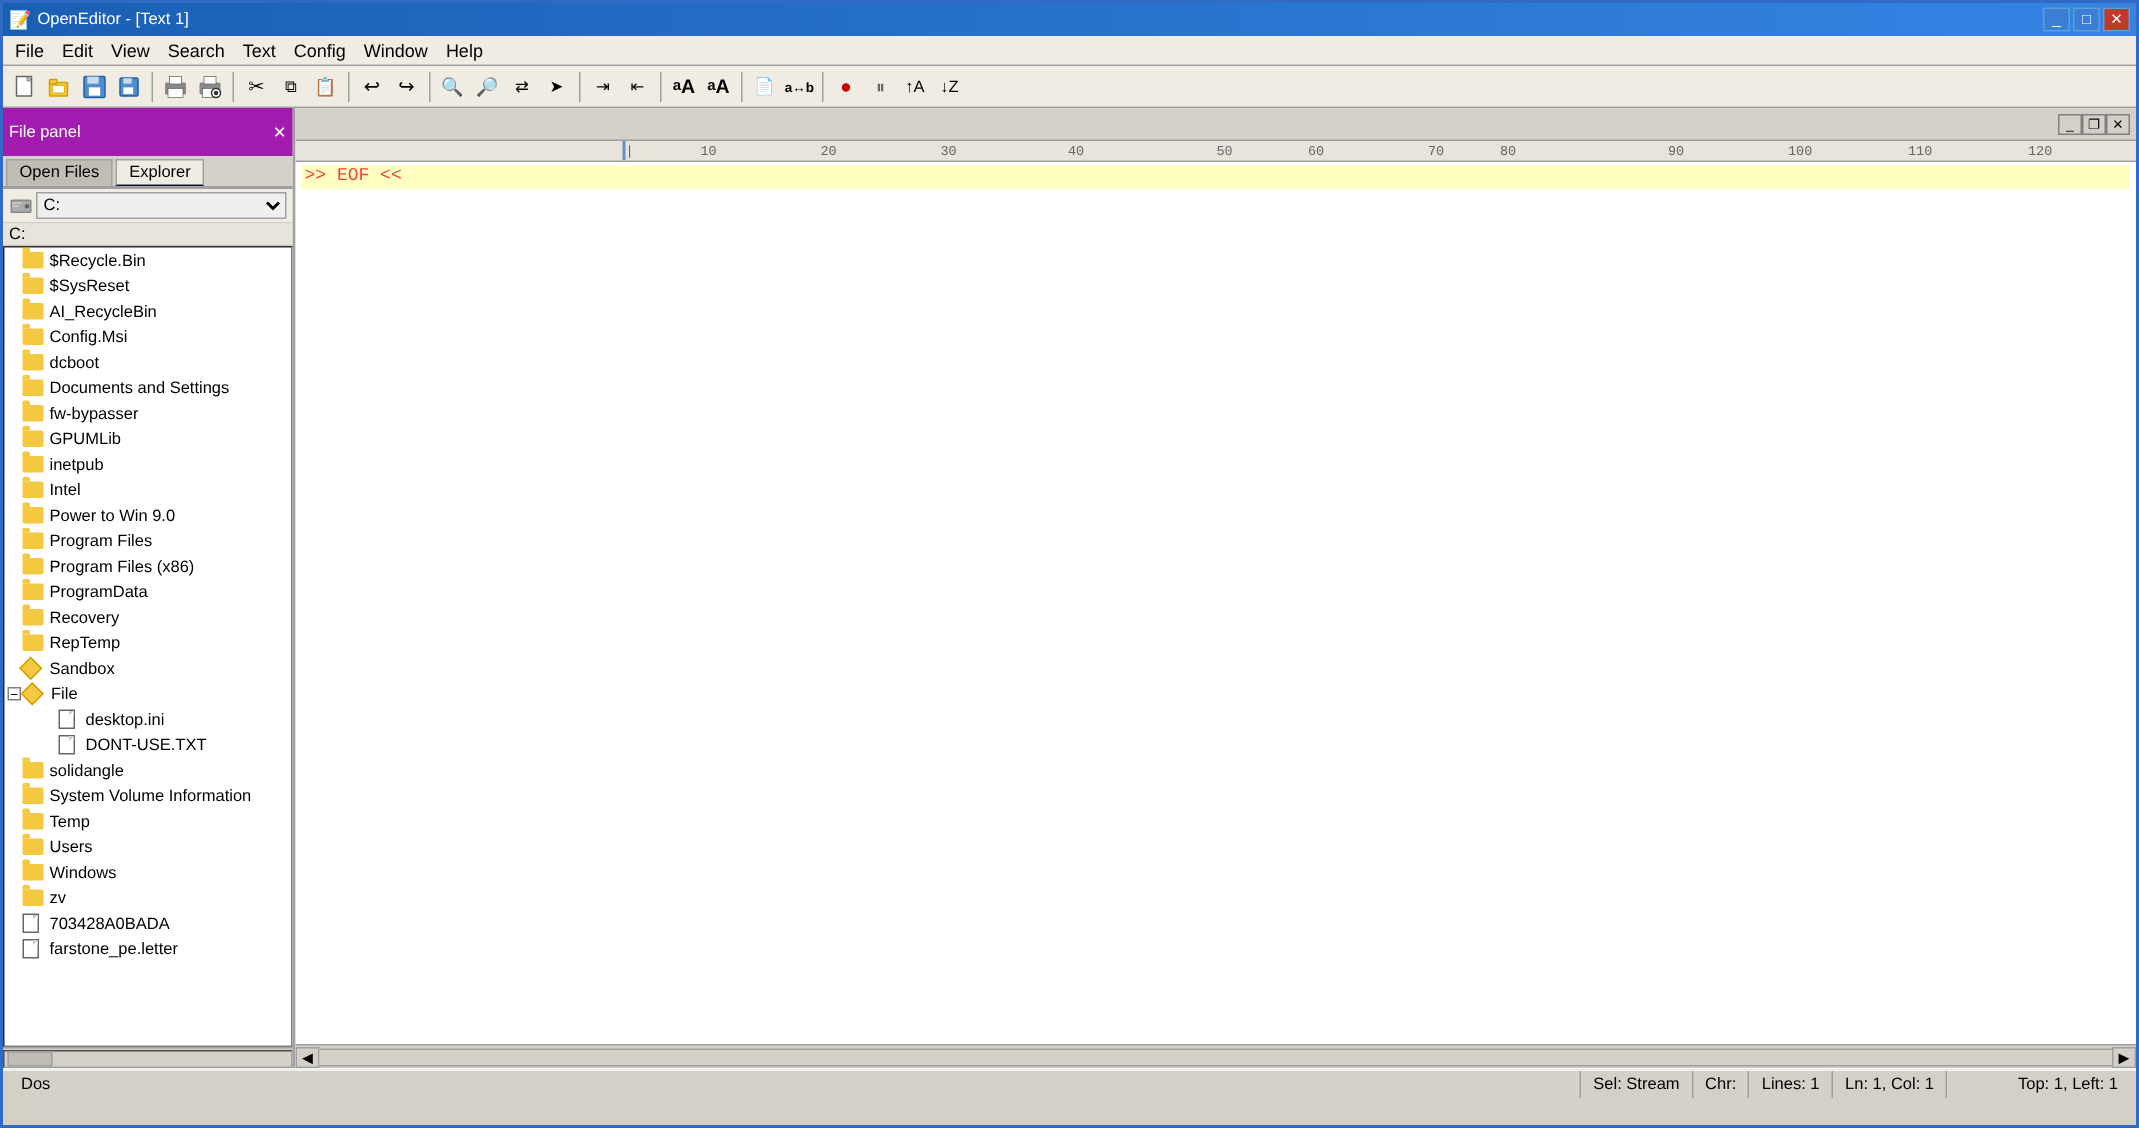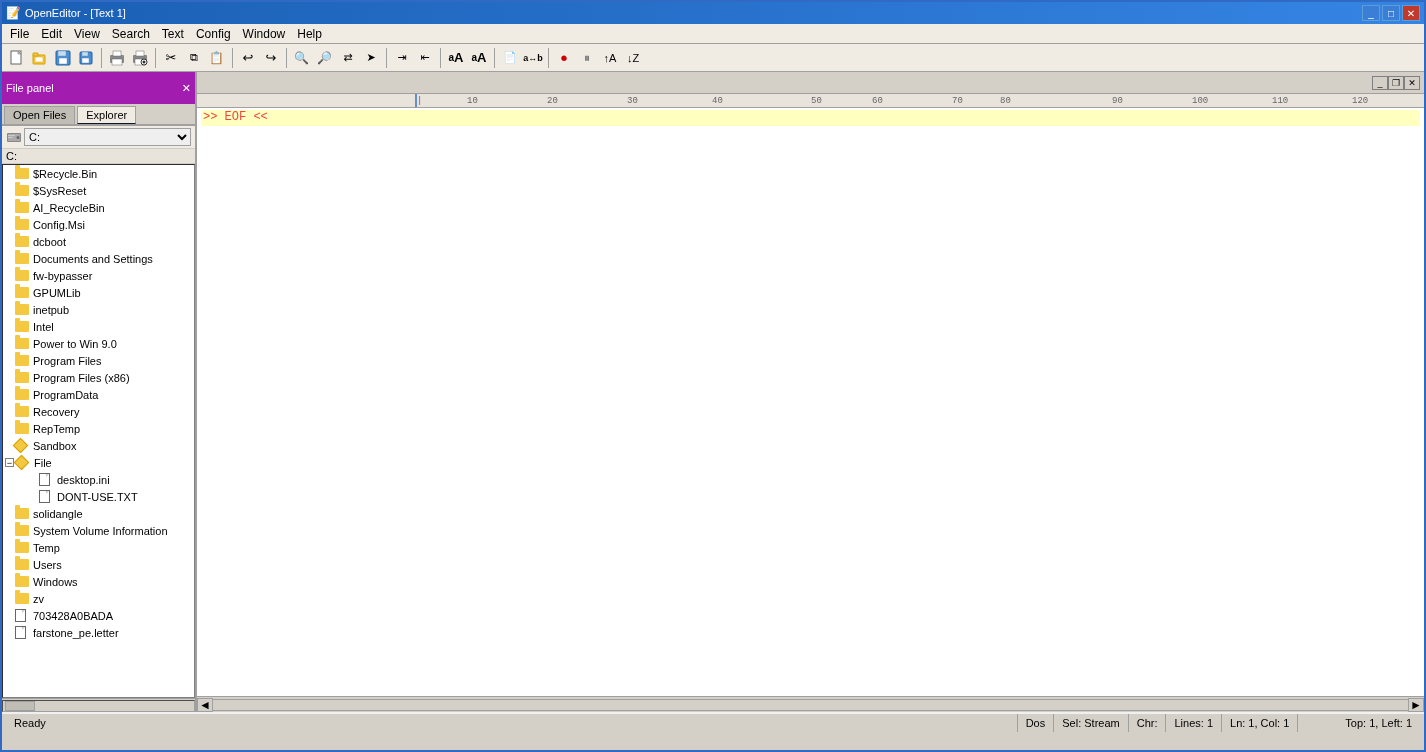--- a/index.html
+++ b/index.html
@@ -749,23 +749,20 @@
         <div style="flex:1;height:12px;background:#d4d0c8;border-top:1px solid #a0a0a0;border-bottom:1px solid #a0a0a0;"></div>
         <div style="width:16px;height:14px;background:#d4d0c8;border:1px solid #a0a0a0;display:flex;align-items:center;justify-content:center;cursor:pointer;flex-shrink:0;">►</div>
       </div>
 
     </div>
   </div>
 
 
   <div id="status-bar">
     <div class="status-section">
-      <span>Ready</span>
-    </div>
-    <div class="status-section">
       <span>Dos</span>
     </div>
     <div class="status-section">
       <span>Sel: Stream</span>
     </div>
     <div class="status-section">
       <span>Chr:</span>
     </div>
     <div class="status-section">
       <span>Lines: 1</span>

